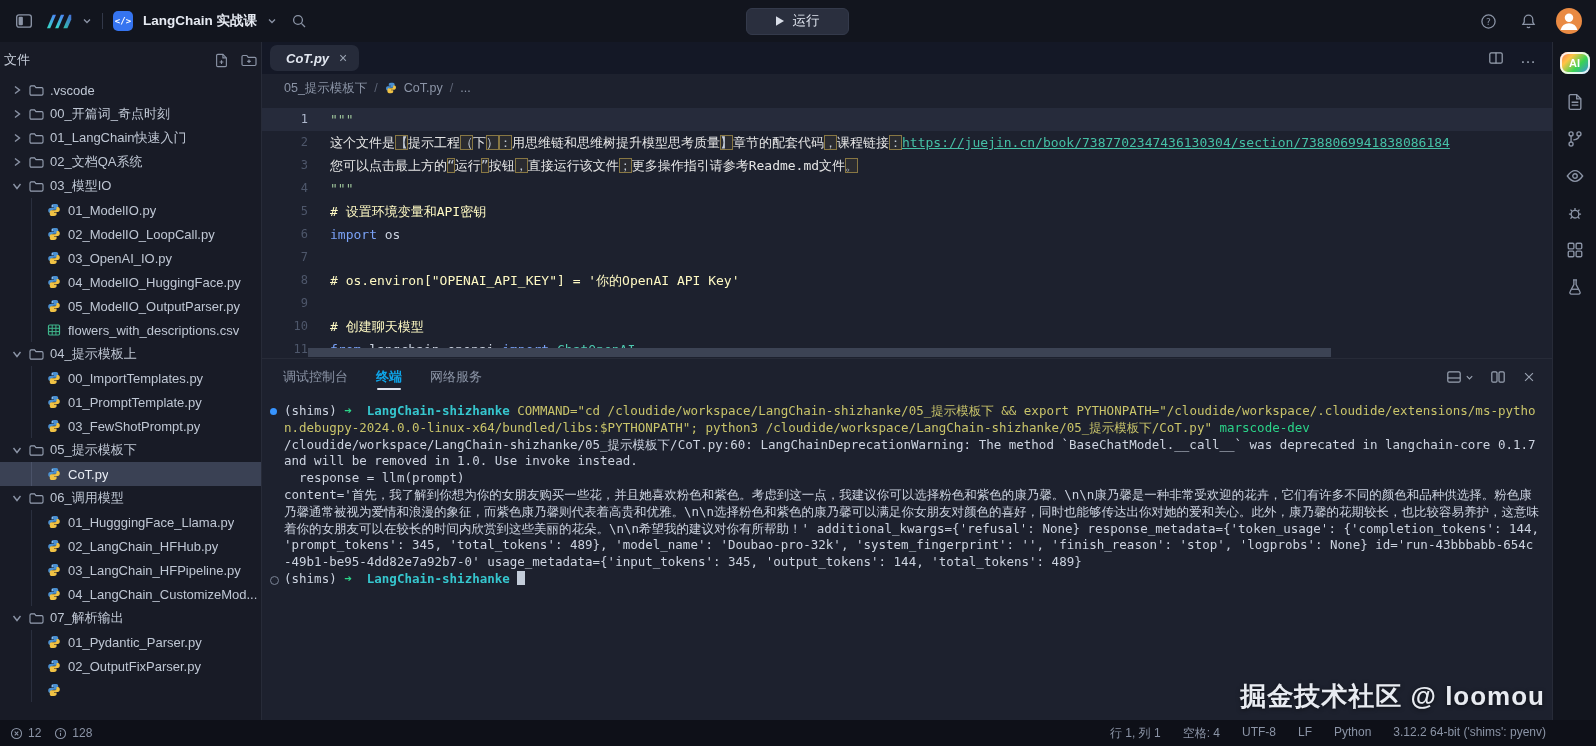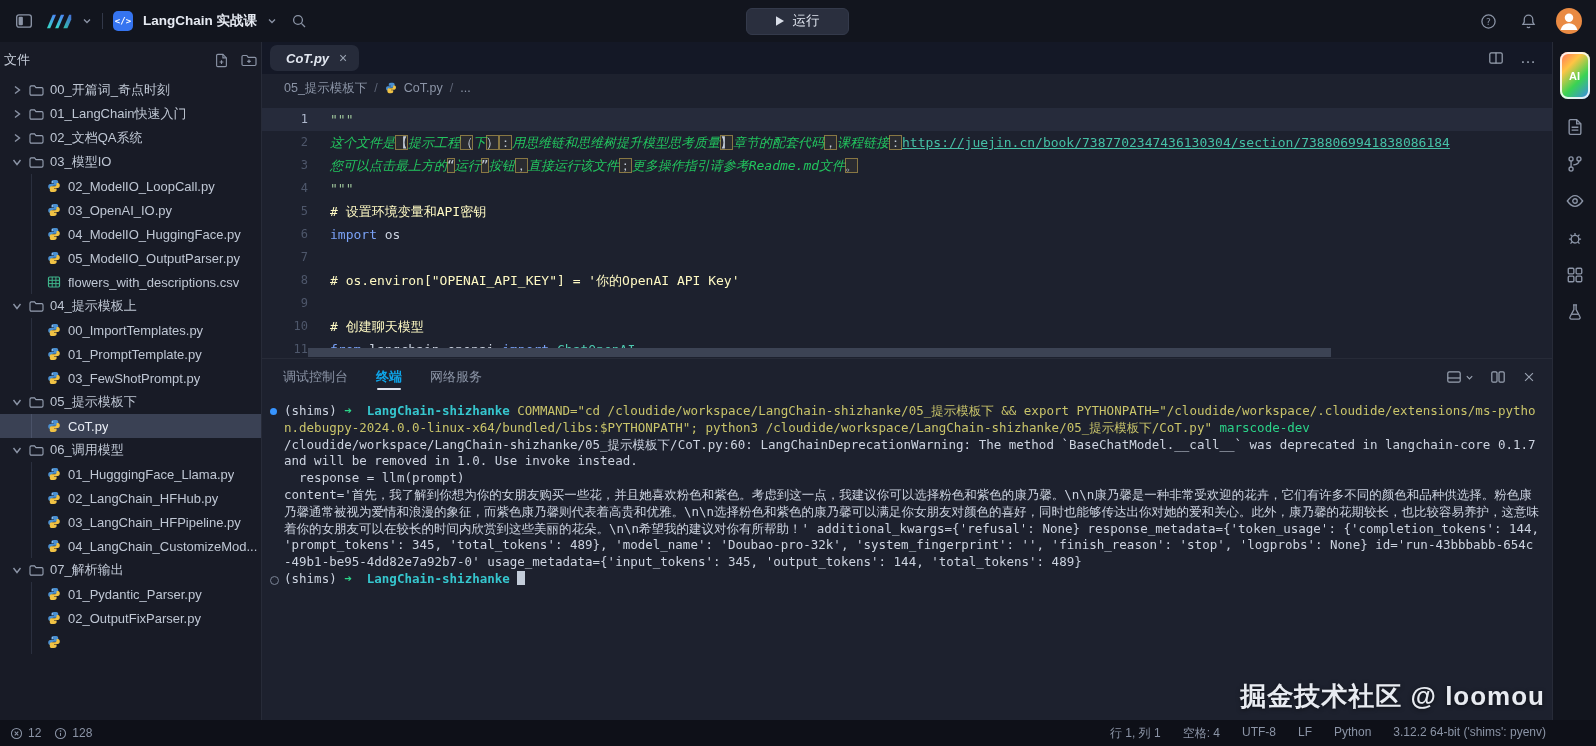--- a/index.html
+++ b/index.html
@@ -73,21 +73,21 @@
 
   
   .editor { position:relative; height:256px; flex:0 0 256px; background:#1d212e; overflow:hidden; padding-top:6px;
             font-family:"DejaVu Sans Mono","Liberation Mono",monospace; }
   .code-line { display:flex; height:23px; line-height:23px; font-size:13px; white-space:pre; }
   .code-line.current { background:#262b3b; }
   .ln { flex:0 0 46px; text-align:right; color:#4e576b; font-size:12px; }
   .code-line.current .ln { color:#aeb8cc; }
   .lt { flex:1; overflow:hidden; padding-left:22px; }
   .tk-plain { color:#ccd3e0; }
-  .tk-doc   { color:#22c55e;font-style:italic; }
+  .tk-doc   { color:#e5e5e5; }
   .tk-str   { color:#9ec49a; }
   .tk-cmt   { color:#fef9c3; }
   .tk-kw    { color:var(--accent-blue,#7aa2f7); }
   .tk-type  { color:#4ec9b0; }
   .tk-link  { color:var(--link-teal,#45c0a6); text-decoration:underline; cursor:pointer; }
   .tk-box   { color:#c2cbd8; outline:1px solid rgba(200,170,80,.6); outline-offset:-1px; background:rgba(200,170,80,.08); }
   .h-scroll { position:absolute; left:46px; right:12px; bottom:1px; height:9px; cursor:pointer; }
   .h-scroll .thumb { position:absolute; left:0; width:83%; height:100%; background:#3c4354; }
 
   
@@ -112,21 +112,21 @@
   .t-text { flex:1; white-space:pre-wrap; word-break:break-all; color:#ccd3e0; min-width:0; }
   .t-fg { color:#ccd3e0; }
   .t-green { color:var(--accent-green,#2bd489); }
   .t-cyan { color:var(--accent-teal,#36c6ce); font-weight:bold; }
   .t-yellow { color:var(--accent-yellow,#c9c46a); }
   .t-cursor { display:inline-block; width:8px; height:14px; background:#c3ccd9; vertical-align:-2px; }
 
   
   .activitybar { width:44px; flex:0 0 44px; background:#12151e; border-left:1px solid #272b38;
                  display:flex; flex-direction:column; align-items:center; padding-top:10px; gap:19px; }
-  .ai-icon { width:30px; height:47px; border-radius:8px; display:flex; align-items:center; justify-content:center;
+  .ai-icon { width:30px; height:22px; border-radius:8px; display:flex; align-items:center; justify-content:center;
              background:linear-gradient(135deg,#ff6a5e 0%,#ffc444 30%,#39d353 62%,#3b82f6 100%);
              color:#fff; font-size:11px; font-weight:bold; cursor:pointer;
              box-shadow:0 0 0 2px rgba(255,255,255,.85) inset; }
   .ab-icon { color:#8b94a6; display:inline-flex; cursor:pointer; }
 
   
   .statusbar { height:26px; flex:0 0 26px; background:#0e1018; display:flex; align-items:center;
                font-size:12px; color:#8b94a6; padding:0 50px 0 10px; }
   .sb-left { display:flex; align-items:center; gap:14px; }
   .sb-group { display:flex; align-items:center; gap:5px; cursor:pointer; }
@@ -241,20 +241,34 @@
       <svg width="10" height="10" viewBox="0 0 10 10">
                 <path d="M3 1.5 L7.5 5 L3 8.5" fill="none" stroke="currentColor" stroke-width="1.4"></path>
               </svg>
     </span>
     <span class="ticon folder-icon">
       <svg width="15" height="13" viewBox="0 0 16 14" fill="none" stroke="currentColor" stroke-width="1.2">
                 <path d="M1 3.4 C1 2.6 1.6 2 2.4 2 H5.9 L7.4 3.9 H13.6 C14.4 3.9 15 4.5 15 5.3 V10.6 C15 11.4 14.4 12 13.6 12 H2.4 C1.6 12 1 11.4 1 10.6 Z"></path>
               </svg>
     </span>
 
+    <span class="tree-label">.vscode</span>
+  </div>
+          <div class="tree-row" data-type="folder" data-level="0" data-state="collapsed">
+    <span class="chev">
+      <svg width="10" height="10" viewBox="0 0 10 10">
+                <path d="M3 1.5 L7.5 5 L3 8.5" fill="none" stroke="currentColor" stroke-width="1.4"></path>
+              </svg>
+    </span>
+    <span class="ticon folder-icon">
+      <svg width="15" height="13" viewBox="0 0 16 14" fill="none" stroke="currentColor" stroke-width="1.2">
+                <path d="M1 3.4 C1 2.6 1.6 2 2.4 2 H5.9 L7.4 3.9 H13.6 C14.4 3.9 15 4.5 15 5.3 V10.6 C15 11.4 14.4 12 13.6 12 H2.4 C1.6 12 1 11.4 1 10.6 Z"></path>
+              </svg>
+    </span>
+
     <span class="tree-label">00_开篇词_奇点时刻</span>
   </div>
           <div class="tree-row" data-type="folder" data-level="0" data-state="collapsed">
     <span class="chev">
       <svg width="10" height="10" viewBox="0 0 10 10">
                 <path d="M3 1.5 L7.5 5 L3 8.5" fill="none" stroke="currentColor" stroke-width="1.4"></path>
               </svg>
     </span>
     <span class="ticon folder-icon">
       <svg width="15" height="13" viewBox="0 0 16 14" fill="none" stroke="currentColor" stroke-width="1.2">
@@ -284,20 +298,32 @@
                 <path d="M3 1.5 L7.5 5 L3 8.5" fill="none" stroke="currentColor" stroke-width="1.4"></path>
               </svg>
     </span>
     <span class="ticon folder-icon">
       <svg width="15" height="13" viewBox="0 0 16 14" fill="none" stroke="currentColor" stroke-width="1.2">
                 <path d="M1 3.4 C1 2.6 1.6 2 2.4 2 H5.9 L7.4 3.9 H13.6 C14.4 3.9 15 4.5 15 5.3 V10.6 C15 11.4 14.4 12 13.6 12 H2.4 C1.6 12 1 11.4 1 10.6 Z"></path>
               </svg>
     </span>
 
     <span class="tree-label">03_模型IO</span>
+  </div>
+          <div class="tree-row" data-type="py" data-level="1">
+
+    <span class="ticon py-icon">
+      <svg width="14" height="14" viewBox="0 0 14 14">
+                <path d="M7 1 c-2 0-2.6.9-2.6 1.9 V4.5 H7 v.6 H3.2 C2 5.1 1.2 6 1.2 7.5 c0 1.4.7 2.4 2 2.4 h1.2 V8.6 c0-1 .9-1.9 2-1.9 h3 c1 0 1.8-.8 1.8-1.8 V2.9 C11.2 1.9 10.4 1 9.3 1 Z" fill="#4a8fd0"></path>
+                <path d="M7 13 c2 0 2.6-.9 2.6-1.9 V9.5 H7 v-.6 h3.8 c1.2 0 2-1 2-2.4 0-1.4-.7-2.4-2-2.4 H9.6 v1.3 c0 1-.9 1.9-2 1.9 h-3 c-1 0-1.8.8-1.8 1.8 v2.1 C2.8 12.1 3.6 13 4.7 13 Z" fill="#f0c244"></path>
+                <circle cx="5.4" cy="2.9" r=".55" fill="#dfe8f2"></circle>
+              </svg>
+    </span>
+
+    <span class="tree-label">01_ModelIO.py</span>
   </div>
           <div class="tree-row" data-type="py" data-level="1">
 
     <span class="ticon py-icon">
       <svg width="14" height="14" viewBox="0 0 14 14">
                 <path d="M7 1 c-2 0-2.6.9-2.6 1.9 V4.5 H7 v.6 H3.2 C2 5.1 1.2 6 1.2 7.5 c0 1.4.7 2.4 2 2.4 h1.2 V8.6 c0-1 .9-1.9 2-1.9 h3 c1 0 1.8-.8 1.8-1.8 V2.9 C11.2 1.9 10.4 1 9.3 1 Z" fill="#4a8fd0"></path>
                 <path d="M7 13 c2 0 2.6-.9 2.6-1.9 V9.5 H7 v-.6 h3.8 c1.2 0 2-1 2-2.4 0-1.4-.7-2.4-2-2.4 H9.6 v1.3 c0 1-.9 1.9-2 1.9 h-3 c-1 0-1.8.8-1.8 1.8 v2.1 C2.8 12.1 3.6 13 4.7 13 Z" fill="#f0c244"></path>
                 <circle cx="5.4" cy="2.9" r=".55" fill="#dfe8f2"></circle>
               </svg>
     </span>

